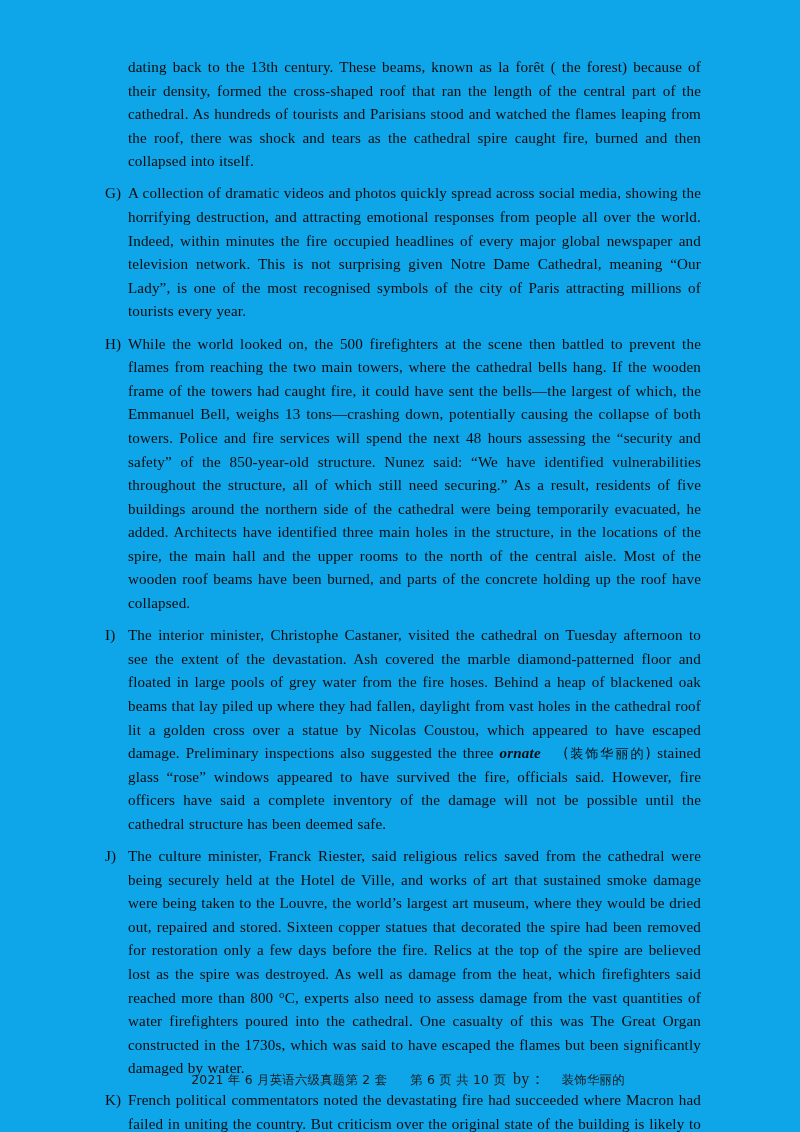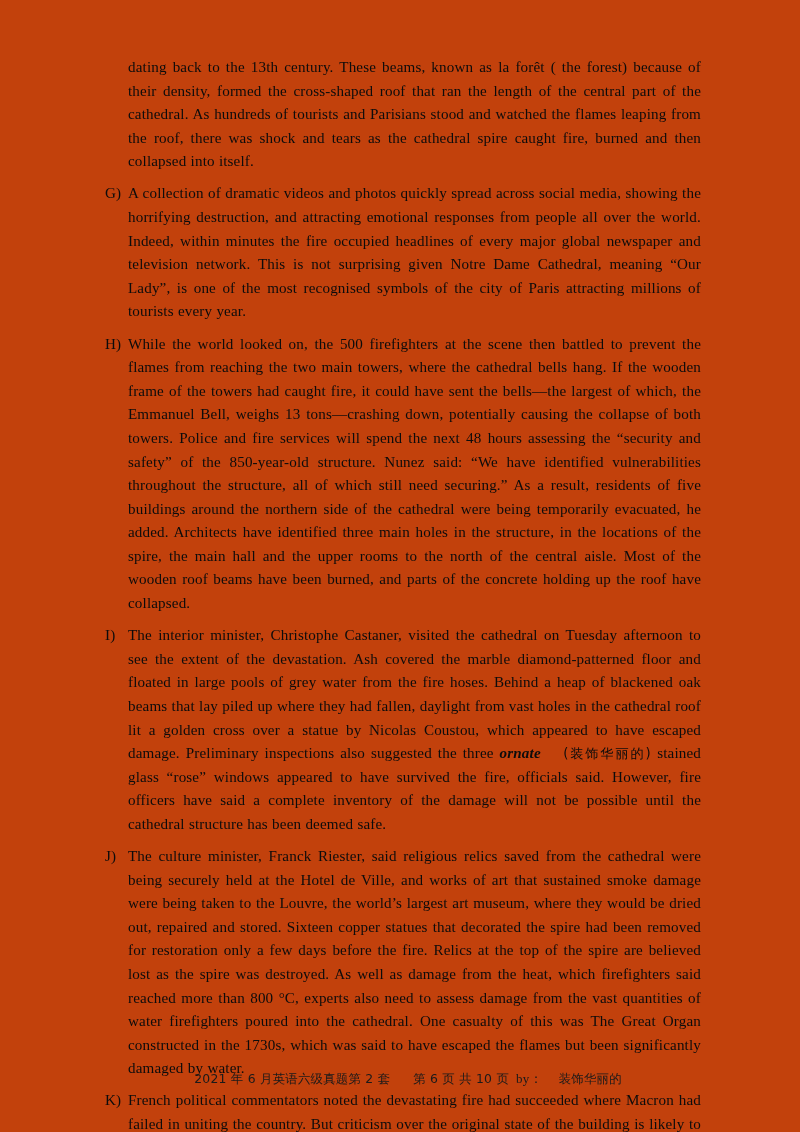--- a/index.html
+++ b/index.html
@@ -14,21 +14,21 @@
     position: relative;
     font-family: "Liberation Serif", "DejaVu Serif", serif;
     color: #0c0c0c;
     overflow: hidden;
   }
   .page {
     position: absolute;
     left: 0; top: 0;
     width: 800px;
     height: 1132px;
-    background: #c2410c;
+    background: #0ea5e9;
   }
   .content {
     position: absolute;
     left: 105px;
     top: 56px;
     width: 596px;
   }
   
   .para {
     position: relative;
@@ -86,21 +86,21 @@
     color: #1a1a1a;
     letter-spacing: 0.02em;
   }
   .footer .f-cjk {
     font-family: "DejaVu Sans", "Liberation Sans", sans-serif;
     font-size: 12.4px;
     margin-left: 16px;
   }
   .footer .f-lat {
     font-family: "Liberation Serif", serif;
-    font-size: 13px;
+    font-size: 16px;
   }
 </style>
 </head>
 <body>
 
 <div class="page">
 
   <div class="content">
 
     <div class="para ragged-last">

